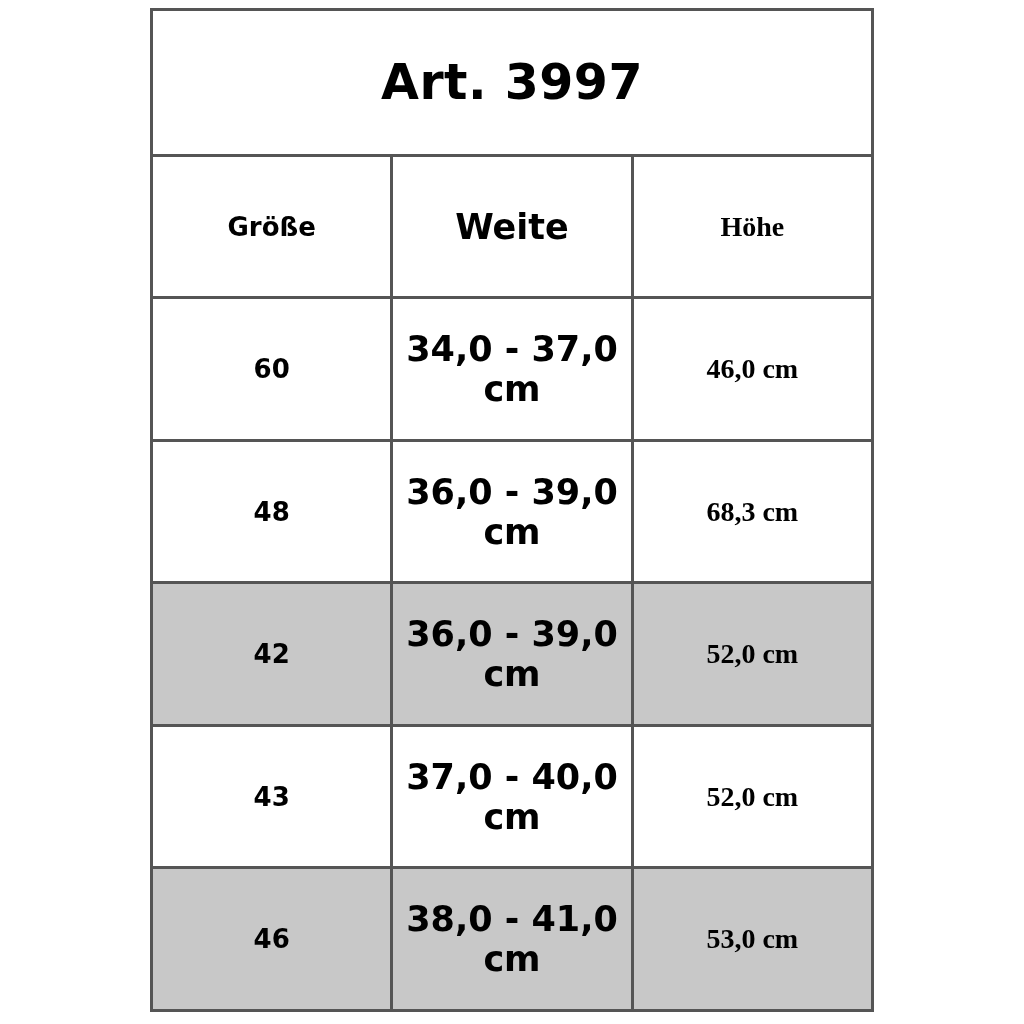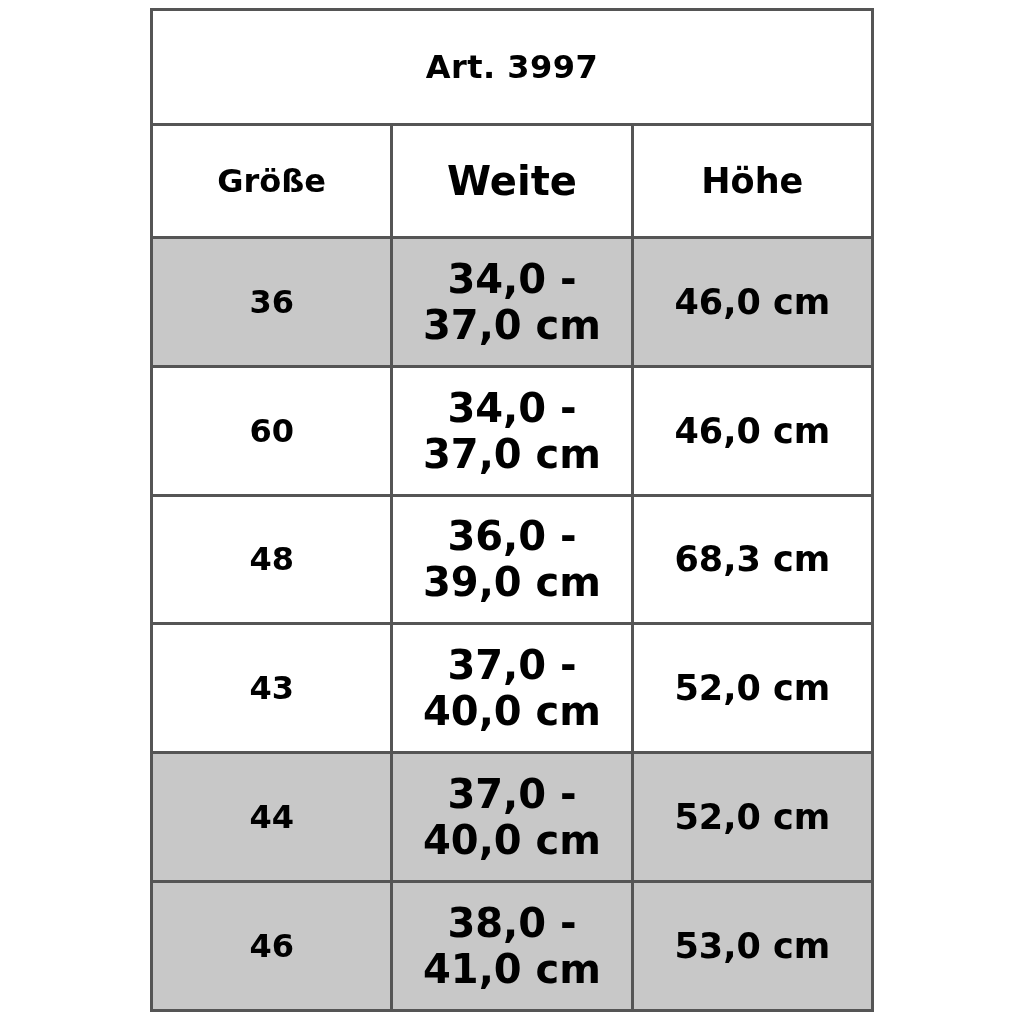--- a/index.html
+++ b/index.html
@@ -38,47 +38,48 @@
     border: 3px solid #555555;
     text-align: center;
     vertical-align: middle;
     color: #000000;
     font-weight: bold;
     padding: 0;
     background: #ffffff;
   }
 
   td.title-cell {
-    font-size: 32px;
+    font-size: 49px;
     letter-spacing: 0.5px;
     height: 82px;
   }
 
   td.header-cell {
     font-size: 37px;
     height: 80px;
   }
 
   tr.row-shaded td {
     background: #c8c8c8;
   }
 
   td.col-size {
     width: 172px;
-    font-size: 32px;
+    font-size: 26px;
   }
 
   td.col-width {
     width: 340px;
-    font-size: 40px;
+    font-size: 35px;
   }
 
   td.col-height {
     width: 212px;
-    font-size: 35px;
+    font-size: 28px;
+    font-family: Liberation Serif, serif;
   }
 
   tr.data-row td {
     height: 76px;
   }
 </style>
 </head>
 <body>
 
 <div id="page">
@@ -86,42 +87,37 @@
     <table class="size-table">
       <tbody>
         <tr>
           <td class="title-cell" colspan="3">Art. 3997</td>
         </tr>
         <tr>
           <td class="header-cell col-size">Größe</td>
           <td class="header-cell col-width">Weite</td>
           <td class="header-cell col-height">Höhe</td>
         </tr>
-        <tr class="data-row row-shaded">
-          <td class="col-size">36</td>
-          <td class="col-width">34,0 - 37,0 cm</td>
-          <td class="col-height">46,0 cm</td>
-        </tr>
         <tr class="data-row">
           <td class="col-size">60</td>
           <td class="col-width">34,0 - 37,0 cm</td>
           <td class="col-height">46,0 cm</td>
         </tr>
         <tr class="data-row">
           <td class="col-size">48</td>
           <td class="col-width">36,0 - 39,0 cm</td>
           <td class="col-height">68,3 cm</td>
         </tr>
+        <tr class="data-row row-shaded">
+          <td class="col-size">42</td>
+          <td class="col-width">36,0 - 39,0 cm</td>
+          <td class="col-height">52,0 cm</td>
+        </tr>
         <tr class="data-row">
           <td class="col-size">43</td>
-          <td class="col-width">37,0 - 40,0 cm</td>
-          <td class="col-height">52,0 cm</td>
-        </tr>
-        <tr class="data-row row-shaded">
-          <td class="col-size">44</td>
           <td class="col-width">37,0 - 40,0 cm</td>
           <td class="col-height">52,0 cm</td>
         </tr>
         <tr class="data-row row-shaded">
           <td class="col-size">46</td>
           <td class="col-width">38,0 - 41,0 cm</td>
           <td class="col-height">53,0 cm</td>
         </tr>
       </tbody>
     </table>

